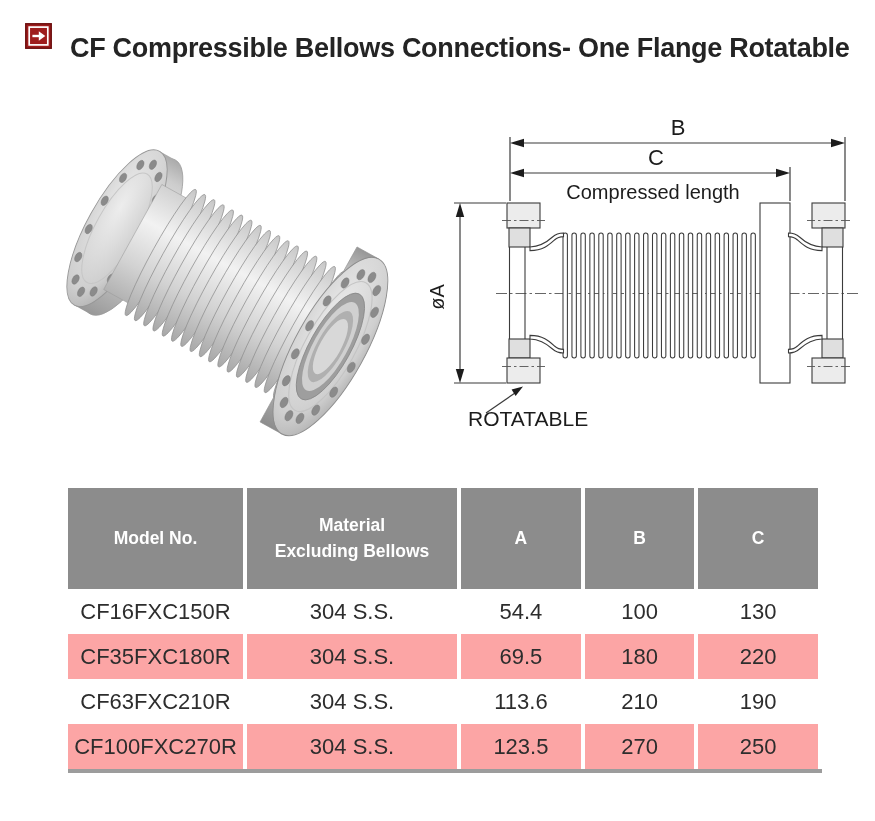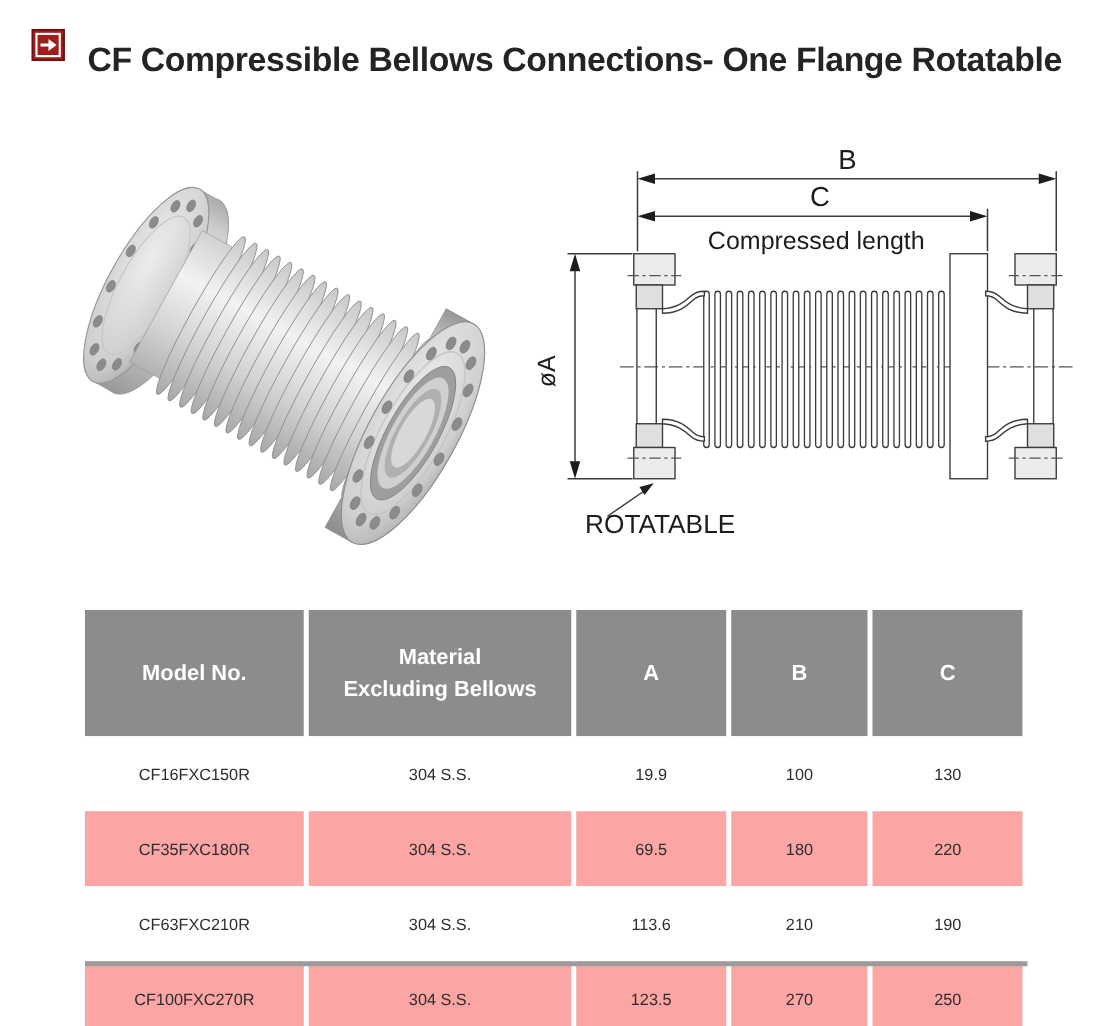--- a/index.html
+++ b/index.html
@@ -24,22 +24,22 @@
   table.spec {
     position:absolute; left:64px; top:488px; width:758px;
     border-collapse:separate; border-spacing:4px 0; table-layout:fixed;
   }
   table.spec th {
     background:#8c8c8c; color:#ffffff; font-size:17.5px; font-weight:bold;
     height:101px; text-align:center; vertical-align:middle;
     white-space:pre-line; line-height:1.45; padding:0;
   }
   table.spec td {
-    height:60px; text-align:center; vertical-align:middle;
-    font-size:13px; font-weight:normal; color:#2d2d2d; padding:0;
+    height:45px; text-align:center; vertical-align:middle;
+    font-size:22px; font-weight:normal; color:#2d2d2d; padding:0;
     background:#ffffff;
   }
   table.spec tr.alt td { background:#fca5a5; }
   .table-bottom-rule {
     position:absolute; left:68px; top:769px; width:754px; height:4px;
     background:#9c9c9c;
   }
 </style>
 </head>
 <body>
@@ -234,21 +234,21 @@
 Excluding Bellows</th>
         <th>A</th>
         <th>B</th>
         <th>C</th>
       </tr>
     </thead>
   <tbody id="bodyRows">
       <tr>
         <td>CF16FXC150R</td>
         <td>304 S.S.</td>
-        <td>19.9</td>
+        <td>54.4</td>
         <td>100</td>
         <td>130</td>
       </tr>
       <tr class="alt">
         <td>CF35FXC180R</td>
         <td>304 S.S.</td>
         <td>69.5</td>
         <td>180</td>
         <td>220</td>
       </tr>

